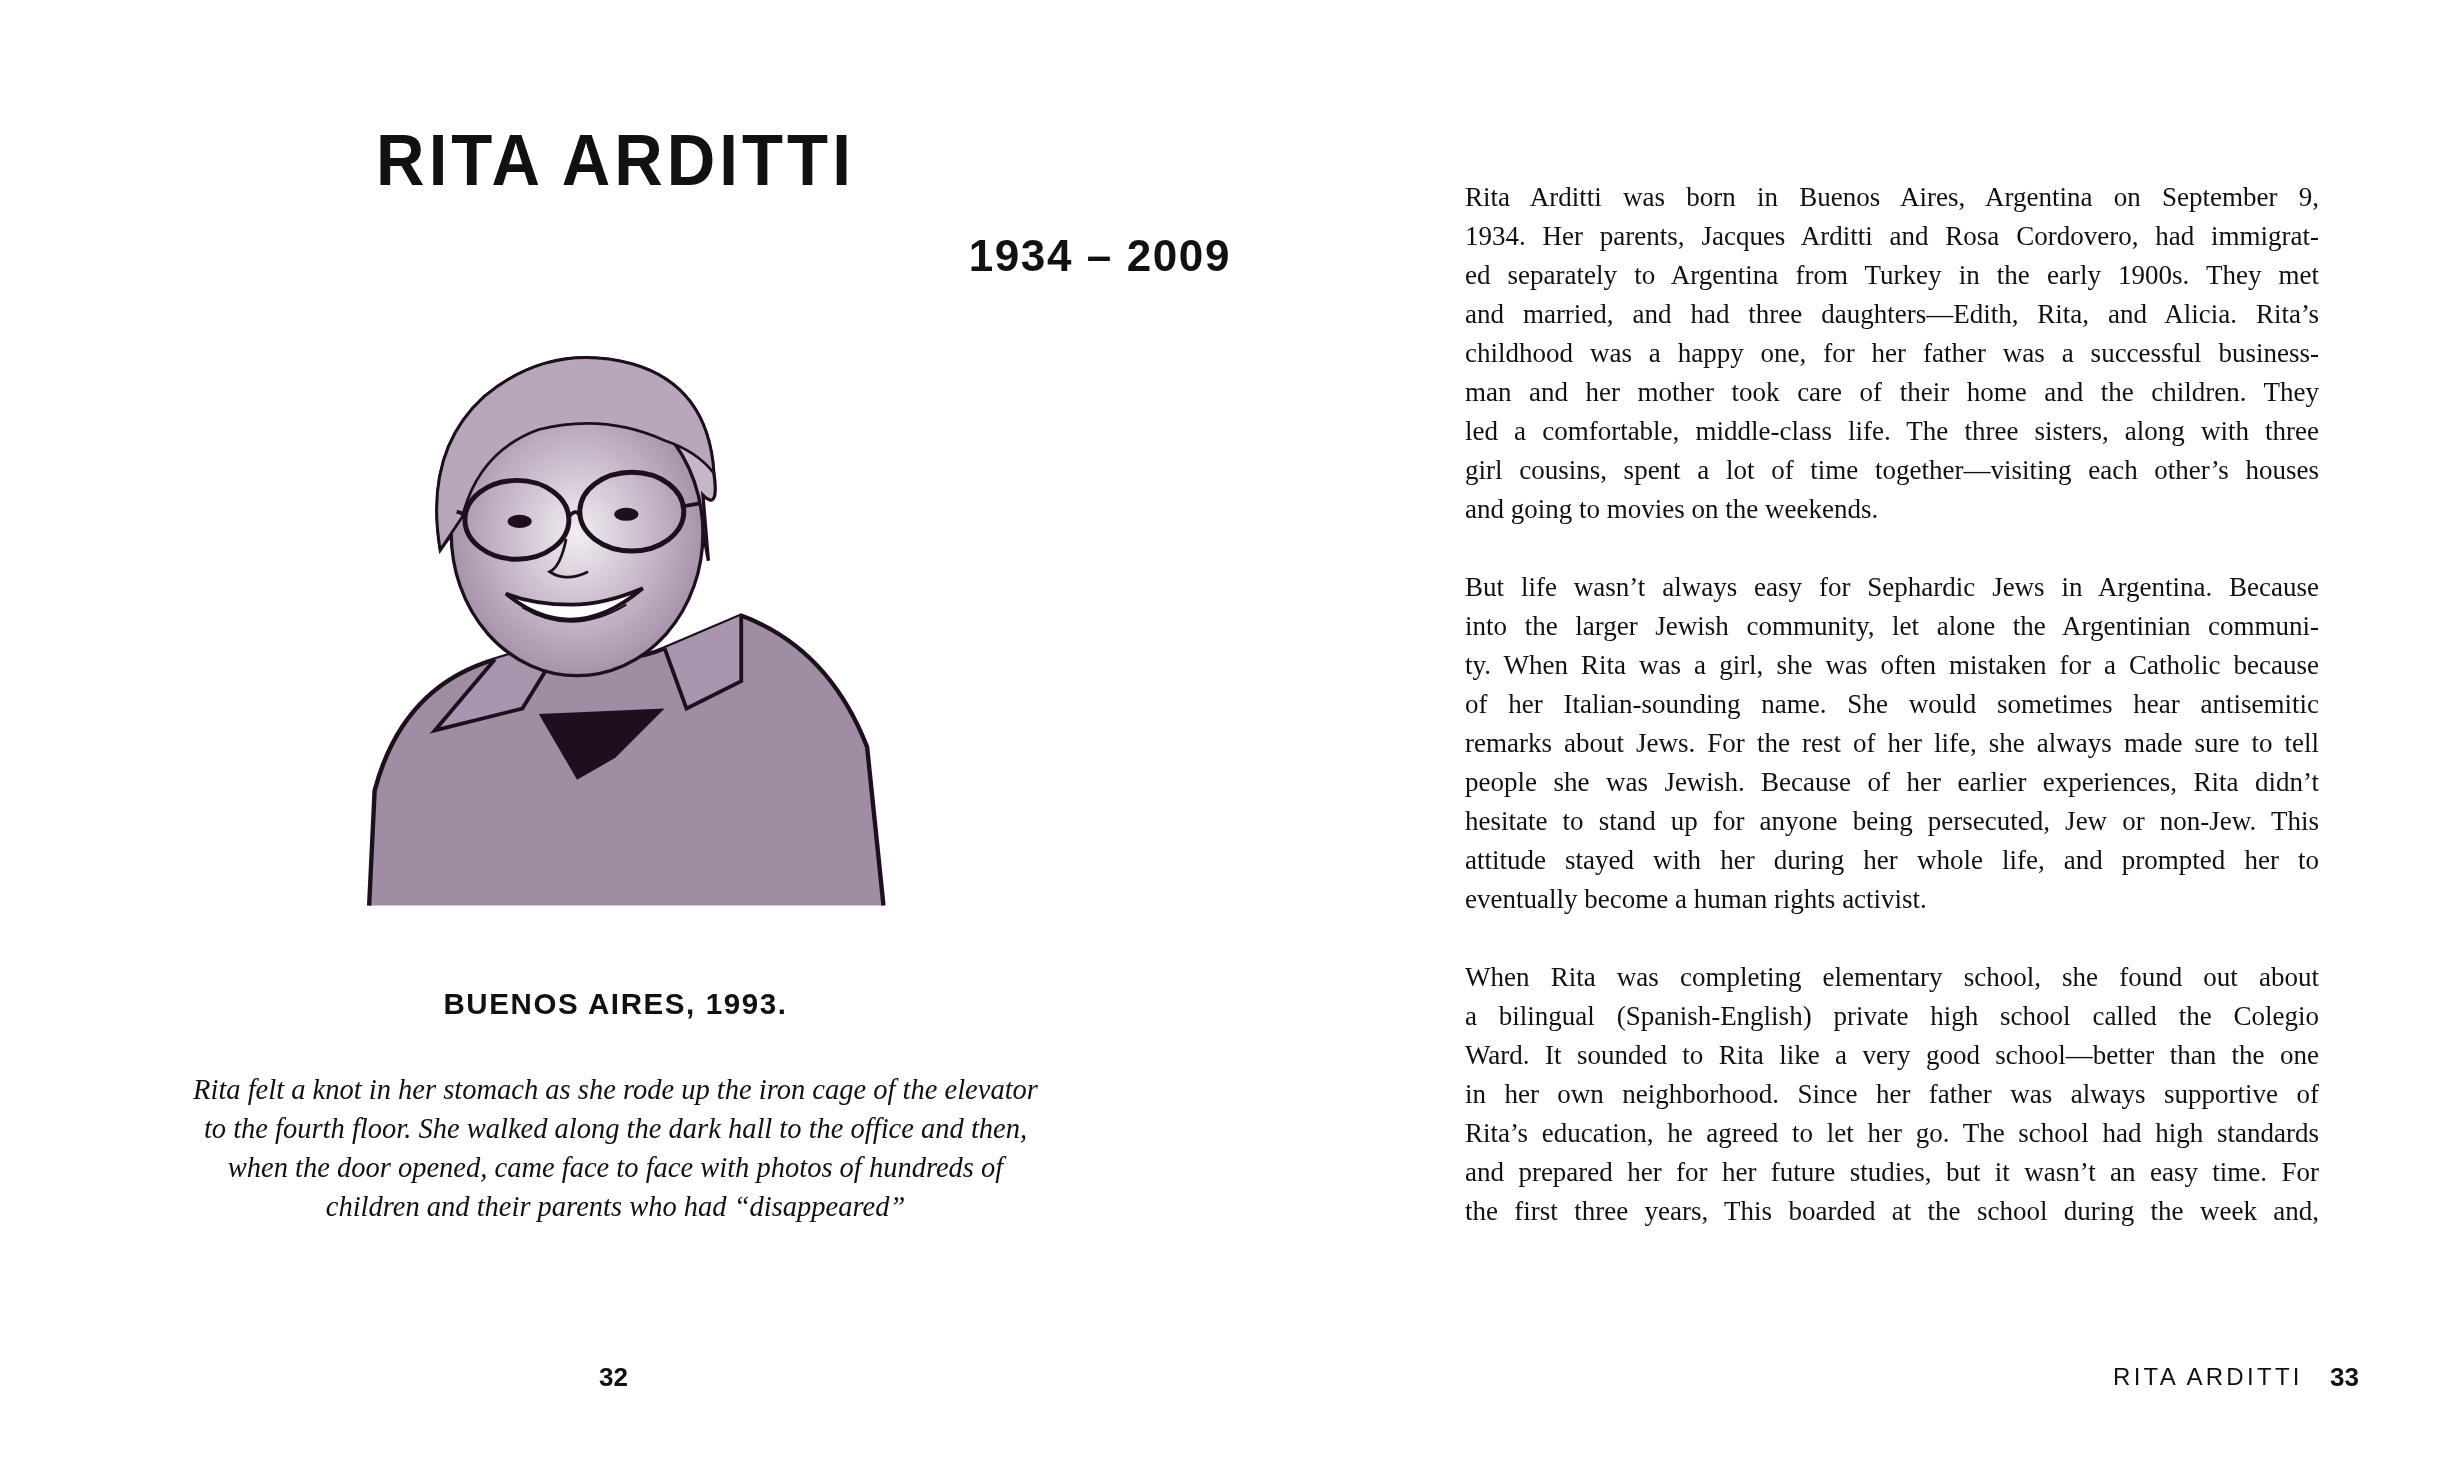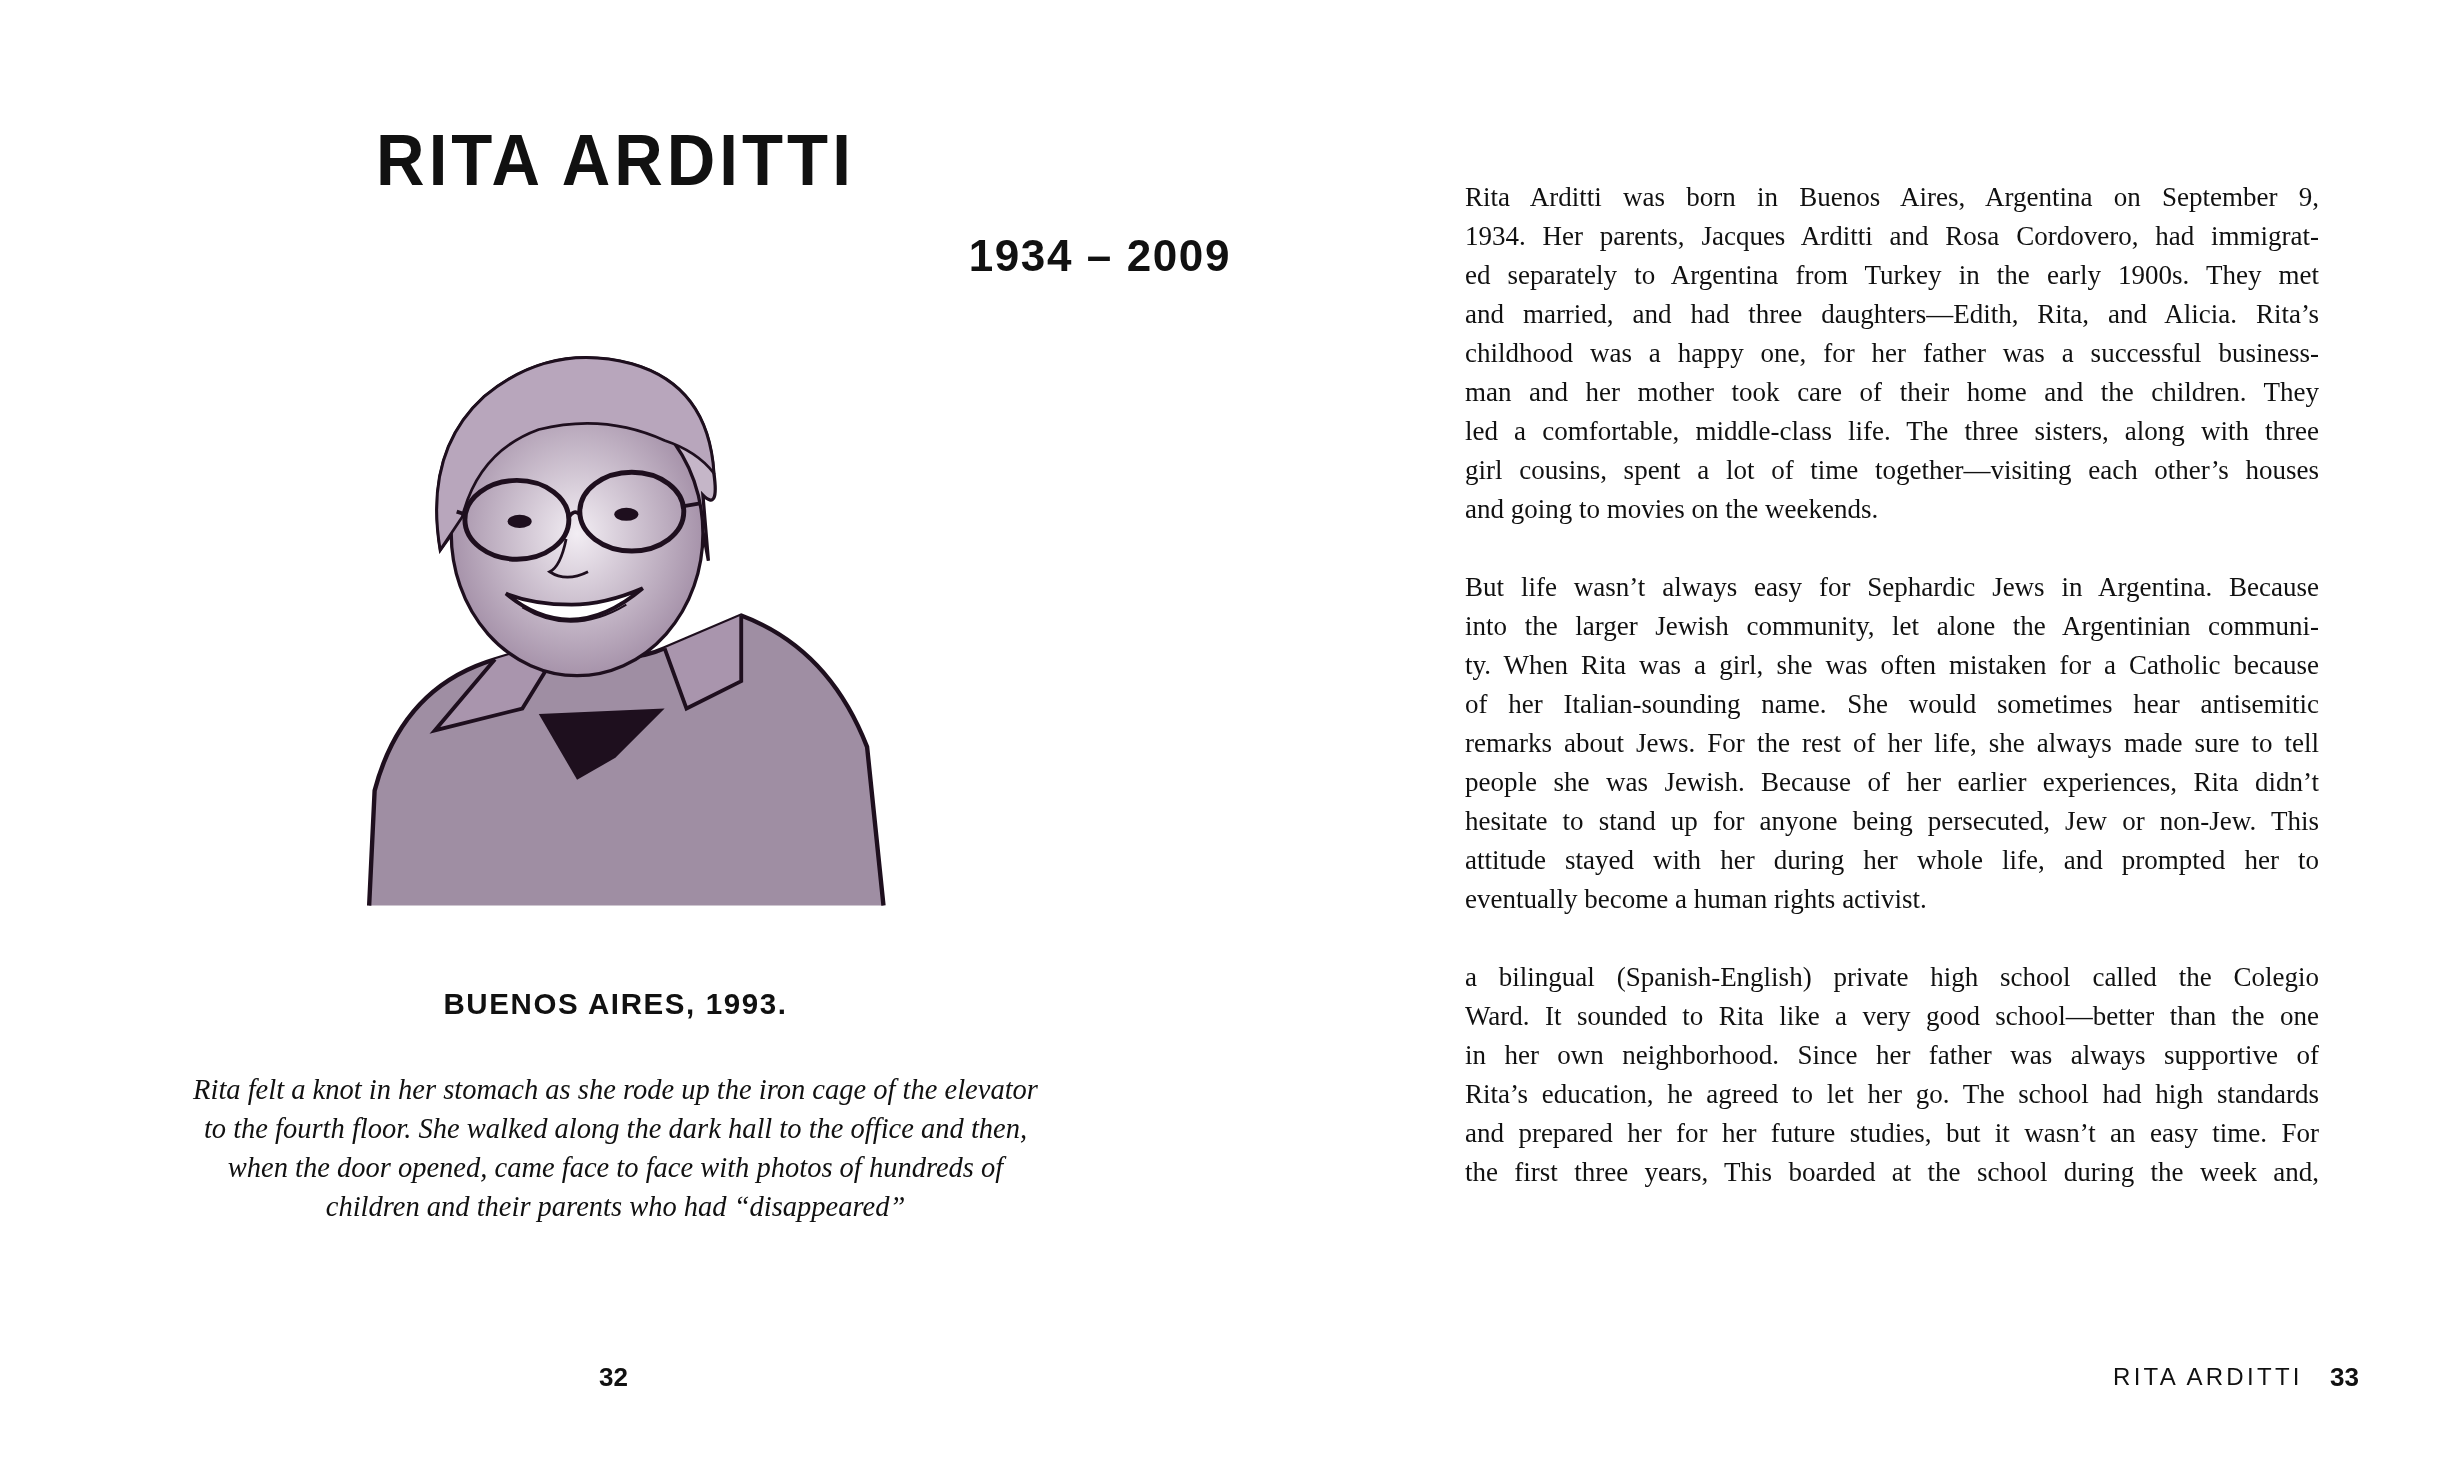--- a/index.html
+++ b/index.html
@@ -129,20 +129,21 @@
       <span class="line">into the larger Jewish community, let alone the Argentinian communi-</span>
       <span class="line">ty. When Rita was a girl, she was often mistaken for a Catholic because</span>
       <span class="line">of her Italian-sounding name. She would sometimes hear antisemitic</span>
       <span class="line">remarks about Jews. For the rest of her life, she always made sure to tell</span>
       <span class="line">people she was Jewish. Because of her earlier experiences, Rita didn’t</span>
       <span class="line">hesitate to stand up for anyone being persecuted, Jew or non-Jew. This</span>
       <span class="line">attitude stayed with her during her whole life, and prompted her to</span>
       <span class="line last">eventually become a human rights activist.</span>
     </div>
     <div class="para">
+      <span class="line">When Rita was completing elementary school, she found out about</span>
       <span class="line">a bilingual (Spanish-English) private high school called the Colegio</span>
       <span class="line">Ward. It sounded to Rita like a very good school—better than the one</span>
       <span class="line">in her own neighborhood. Since her father was always supportive of</span>
       <span class="line">Rita’s education, he agreed to let her go. The school had high standards</span>
       <span class="line">and prepared her for her future studies, but it wasn’t an easy time. For</span>
       <span class="line">the first three years, This boarded at the school during the week and,</span>
     </div>
   </div>
 
   <div class="running-head">RITA ARDITTI</div>

